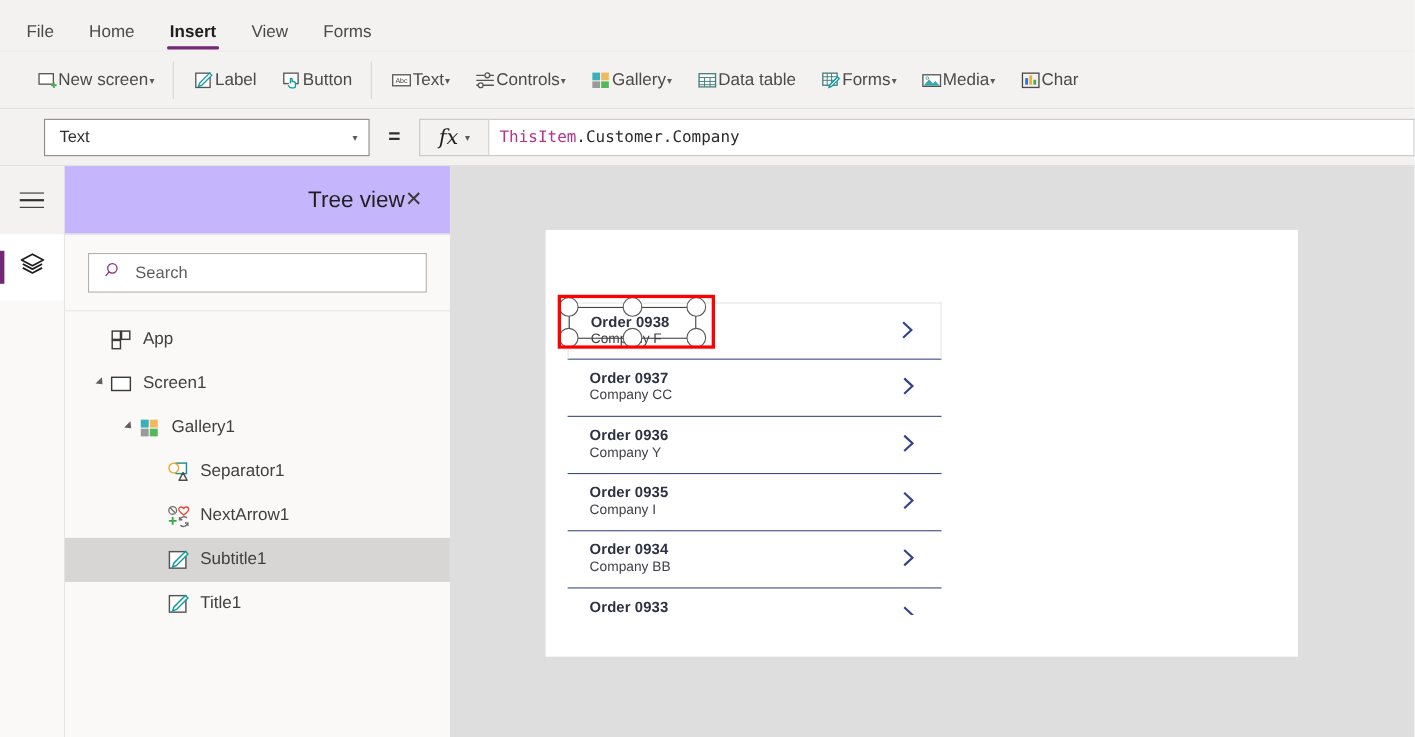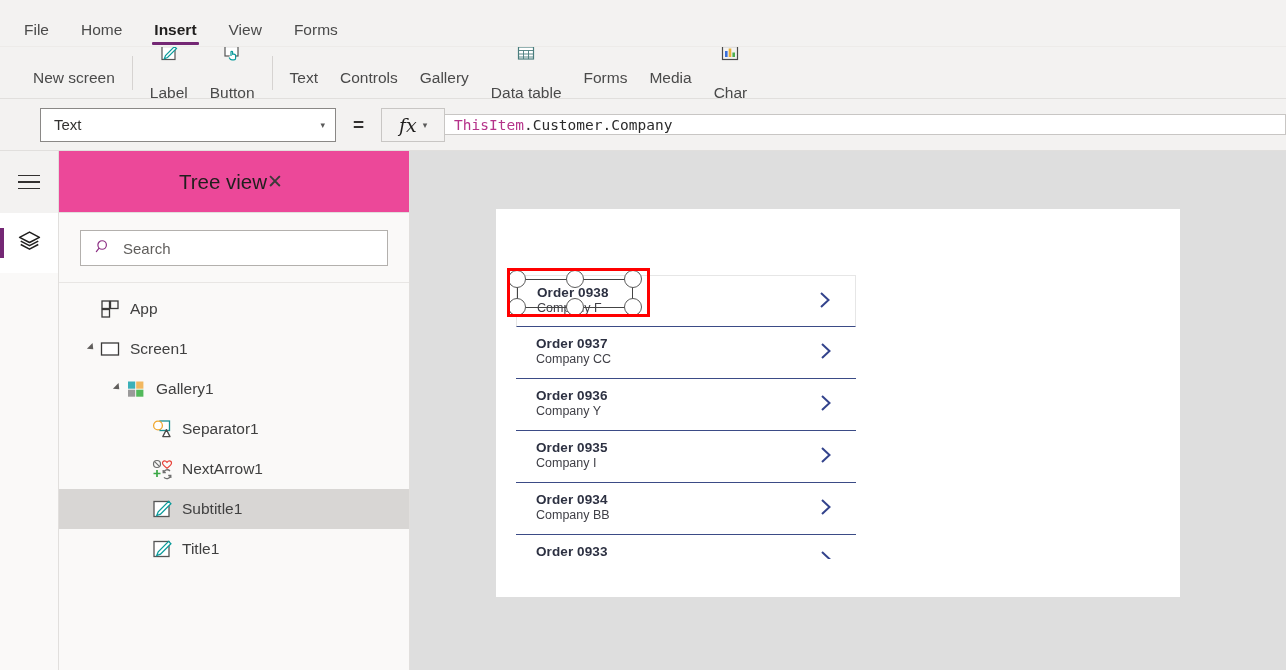--- a/index.html
+++ b/index.html
@@ -33,23 +33,23 @@
   
   .ribbon {
     height: 52px; background: #f3f2f1;
     display: flex; align-items: center;
     padding-left: 22px;
     border-bottom: 1px solid #e1dfdd;
     overflow: hidden;
   }
   .rb-sep { width: 1px; height: 34px; background: #d6d3d1; margin: 0 6px; flex: none; }
   .rb-btn {
-    display: flex; align-items: center; gap: 21px;
+    display: flex; align-items: center; gap: 0;
     padding: 7px 11px; cursor: pointer; white-space: nowrap;
-    font-size: 15.5px; color: #4a4a4a; border-radius: 2px; flex-direction: column;
+    font-size: 15.5px; color: #4a4a4a; border-radius: 2px;
   }
   .rb-ico { width: 20px; height: 20px; display: block; flex: none; }
   .caret { font-size: 9px; color: #5a5a5a; margin-left: 1px; }
 
   
   .fbar {
     height: 52px; background: #f3f2f1;
     display: flex; align-items: center; padding: 0 0 0 40px;
     border-bottom: 1px solid #e1dfdd;
   }
@@ -61,21 +61,21 @@
   }
   .eq { margin: 0 17px; font-size: 19px; color: #323130; font-weight: 600; }
   .fx-btn {
     width: 64px; height: 34px; background: #f3f2f1;
     border: 1px solid #c8c6c4;
     display: flex; align-items: center; justify-content: center; gap: 5px;
     cursor: pointer;
   }
   .fx-glyph { font-family: "DejaVu Serif", serif; font-style: italic; font-size: 19px; color: #201f1e; }
   .formula-input {
-    flex: 1; height: 21px; background: #ffffff;
+    flex: 1; height: 34px; background: #ffffff;
     border: 1px solid #c8c6c4; border-left: none;
     display: flex; align-items: center; padding-left: 9px;
     font-family: "DejaVu Sans Mono", monospace; font-size: 14.5px;
     white-space: pre; overflow: hidden;
   }
   .tok-ident { color: #b5338a; }
   .tok-plain { color: #2b2b2b; }
 
   
   .body { display: flex; height: 519px; }
@@ -94,22 +94,22 @@
   }
   .rail-btn.active:before {
     content: ""; position: absolute; left: 0; top: 15px; bottom: 15px;
     width: 4px; background: #742774;
   }
   .rail-rest { background: #faf9f8; height: 397px; }
 
   
   .tree { width: 351px; background: #faf9f8; border-right: 1px solid #e1dfdd; }
   .tree-head {
-    height: 62px; background: #ec4899; border-bottom: 1px solid #e1dfdd;
-    display: flex; align-items: center; justify-content: center;
+    height: 62px; background: #c4b5fd; border-bottom: 1px solid #e1dfdd;
+    display: flex; align-items: center; justify-content: flex-end;
     padding: 0 25px 0 19px;
   }
   .tree-title { font-size: 20.5px; color: #201f1e; }
   .close-x { font-size: 19px; color: #3b3a39; cursor: pointer; line-height: 1; }
   .search-wrap { padding: 17px 21px 16px 21px; border-bottom: 1px solid #e8e6e4; }
   .search-box {
     height: 36px; background: #ffffff; border: 1px solid #b3b0ad;
     display: flex; align-items: center; gap: 11px; padding-left: 14px;
     cursor: text;
   }

